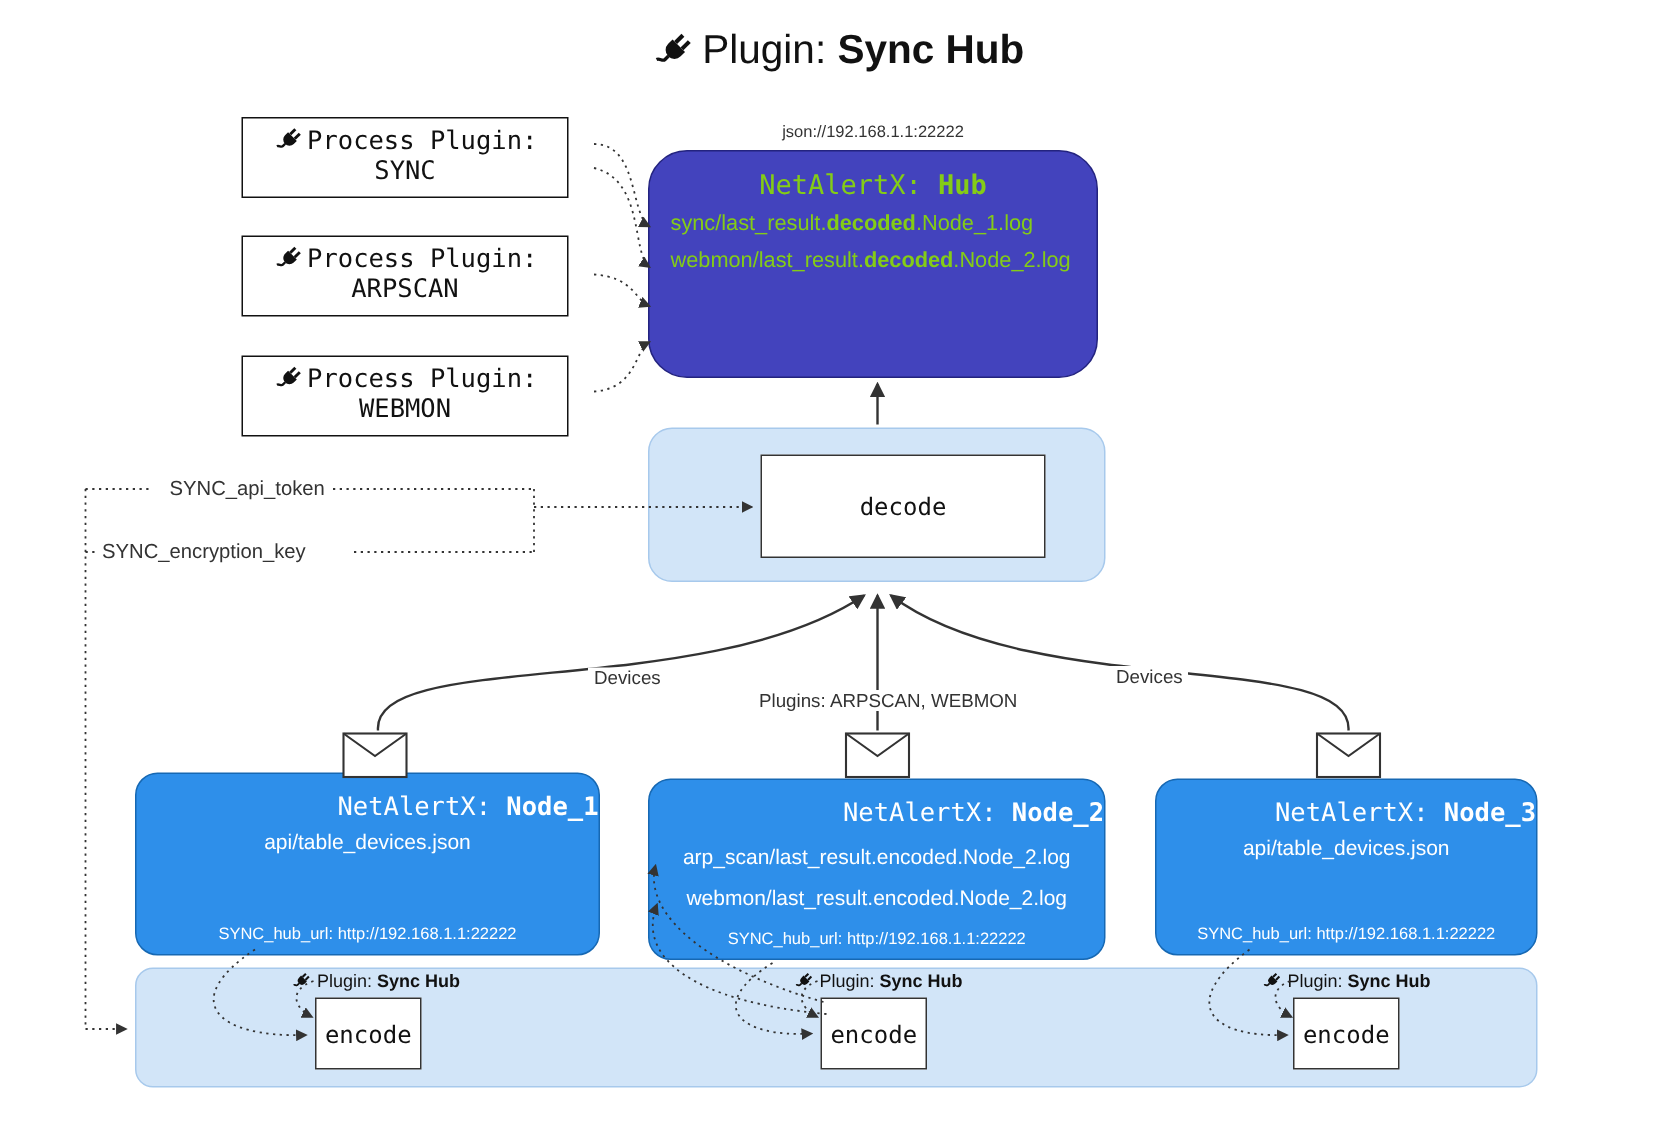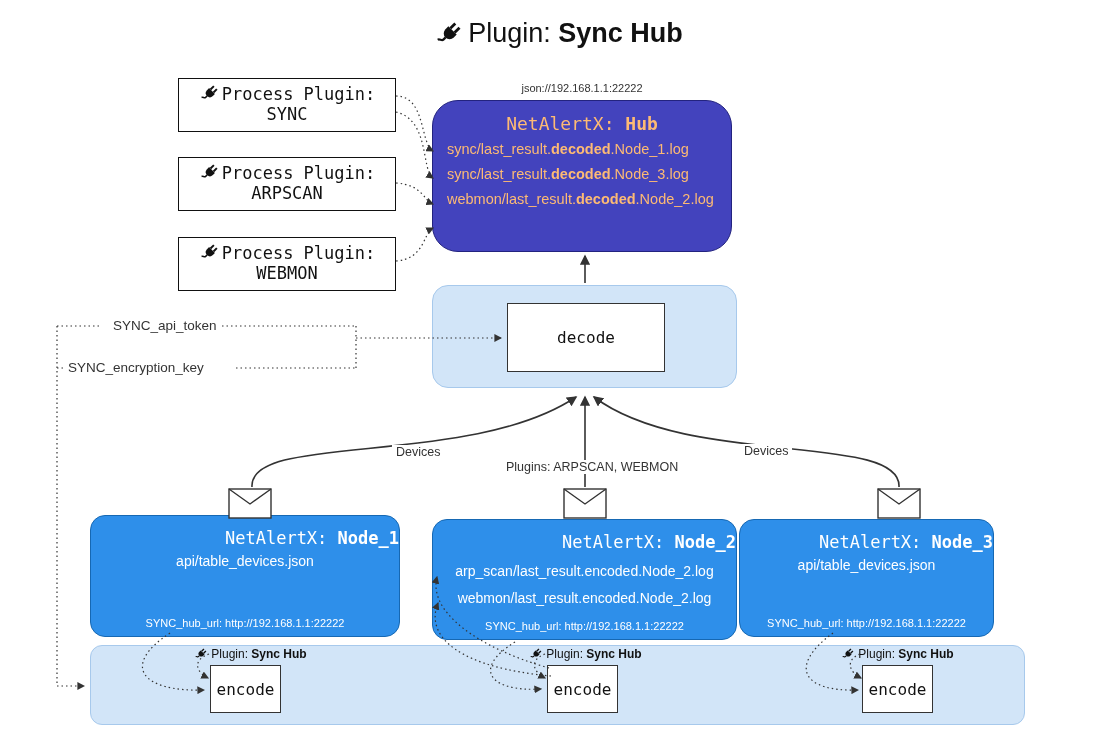--- a/index.html
+++ b/index.html
@@ -6,42 +6,42 @@
   html,body { background:#fff; }
   body { font-family:"Liberation Sans", sans-serif; color:#111; }
   .canvas { position:relative; width:1117px; height:754px; background:#fff; overflow:hidden; }
   .edge-layer { position:absolute; left:0; top:0; z-index:5; pointer-events:none; }
 
   .title { position:absolute; top:18px; left:0; width:100%; text-align:center;
            font-size:27px; color:#111; display:flex; justify-content:center; align-items:center; gap:4px; }
   .title b { font-weight:bold; }
   .plug-ico { display:inline-flex; align-items:center; }
 
-  .pbox { position:absolute; left:178px; width:218px; height:54px; background:#fff;
+  .pbox { position:absolute; left:161px; width:218px; height:54px; background:#fff;
           border:1px solid #111; font-family:"DejaVu Sans Mono", monospace;
           font-size:17px; text-align:center; padding-top:4px; z-index:1; }
   .pbox .l1 { display:flex; align-items:center; justify-content:center; gap:2px; }
 
   .hub-url { position:absolute; left:432px; top:82px; width:300px; text-align:center;
              font-size:11px; color:#333; z-index:2; }
   .hub { position:absolute; left:432px; top:100px; width:300px; height:152px;
          background:var(--hub-fill,#4343bd); border:1.5px solid var(--hub-border,#23237f);
-         border-radius:26px; color:#fdba74; z-index:1; }
+         border-radius:26px; color:#84cc16; z-index:1; }
   .hub-title { text-align:center; margin-top:12px; font-family:"DejaVu Sans Mono", monospace; font-size:18px; }
   .hub-logs { margin:3px 0 0 14px; font-size:14.5px; }
   .hub-logs > div { height:25px; line-height:25px; white-space:nowrap; }
 
   .panel { position:absolute; background:var(--panel-fill,#d2e5f8); border:1px solid var(--panel-border,#a7c9ec); }
   .decode-panel { left:432px; top:285px; width:305px; height:103px; border-radius:16px; z-index:1; }
   .bottom-panel { left:90px; top:645px; width:935px; height:80px; border-radius:12px; z-index:1; }
 
   .white-box { position:absolute; background:#fff; border:1.5px solid #333;
                font-family:"DejaVu Sans Mono", monospace; display:flex;
                align-items:center; justify-content:center; z-index:2; }
-  .decode-box { left:507px; top:303px; width:158px; height:69px; font-size:16px; }
+  .decode-box { left:507px; top:303px; width:190px; height:69px; font-size:16px; }
   .encode-box { top:665px; width:71px; height:48px; font-size:16px; }
 
   .node { position:absolute; background:var(--node-fill,#2e8fea);
           border:1.5px solid var(--node-border,#1668b3); border-radius:15px; color:#fff; z-index:1; }
   .node-title { text-align:right; padding-top:12px; font-family:"DejaVu Sans Mono", monospace; font-size:17px; }
   .node-files { text-align:center; font-size:14px; line-height:27px; white-space:nowrap; }
   .node-url { position:absolute; bottom:7px; left:0; width:100%; text-align:center; font-size:11px; }
 
   .enc-label { position:absolute; top:647px; z-index:2; font-size:12px; color:#111;
                display:flex; justify-content:center; align-items:center; gap:3px; }
@@ -120,21 +120,20 @@
       <span>Process Plugin:</span>
     </div>
     <div>WEBMON</div>
   </div>
 
   <div class="hub-url">json://192.168.1.1:22222</div>
   <div class="hub">
     <div class="hub-title"><span>NetAlertX: </span><b>Hub</b></div>
     <div class="hub-logs">
       <div><span>sync/last_result.</span><b>decoded</b><span>.Node_1.log</span></div>
-      <div><span>sync/last_result.</span><b>decoded</b><span>.Node_3.log</span></div>
       <div><span>webmon/last_result.</span><b>decoded</b><span>.Node_2.log</span></div>
     </div>
   </div>
 
   <div class="panel decode-panel"></div>
   <div class="white-box decode-box">decode</div>
 
   <div class="secret-label" style="left:111px; top:318px;">SYNC_api_token</div>
   <div class="secret-label" style="left:66px; top:360px;">SYNC_encryption_key</div>
 
@@ -152,21 +151,21 @@
 
   <div class="node" style="left:432px; top:519px; width:305px; height:121px;">
     <div class="node-title"><span>NetAlertX: </span><b>Node_2</b></div>
     <div class="node-files" style="margin-top:6px;">
       <div>arp_scan/last_result.encoded.Node_2.log</div>
       <div>webmon/last_result.encoded.Node_2.log</div>
     </div>
     <div class="node-url">SYNC_hub_url: http://192.168.1.1:22222</div>
   </div>
 
-  <div class="node" style="left:739px; top:519px; width:255px; height:118px;">
+  <div class="node" style="left:770px; top:519px; width:255px; height:118px;">
     <div class="node-title"><span>NetAlertX: </span><b>Node_3</b></div>
     <div class="node-files">
       <div>api/table_devices.json</div>
     </div>
     <div class="node-url">SYNC_hub_url: http://192.168.1.1:22222</div>
   </div>
 
   <div class="panel bottom-panel"></div>
 
   <div class="enc-label" style="left:193px; width:115px;">

